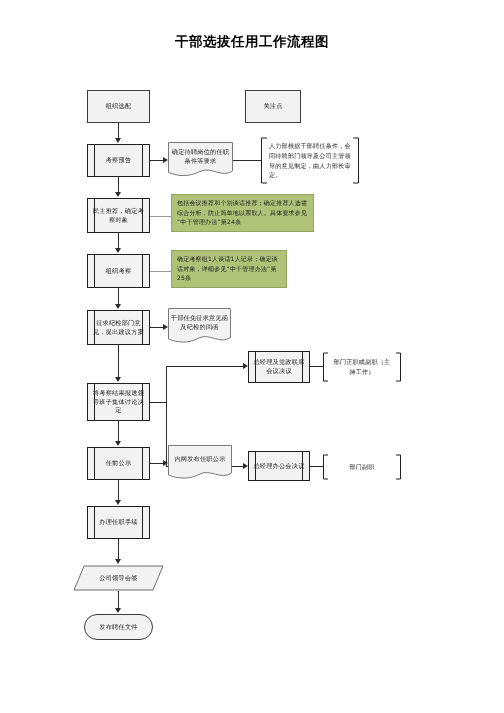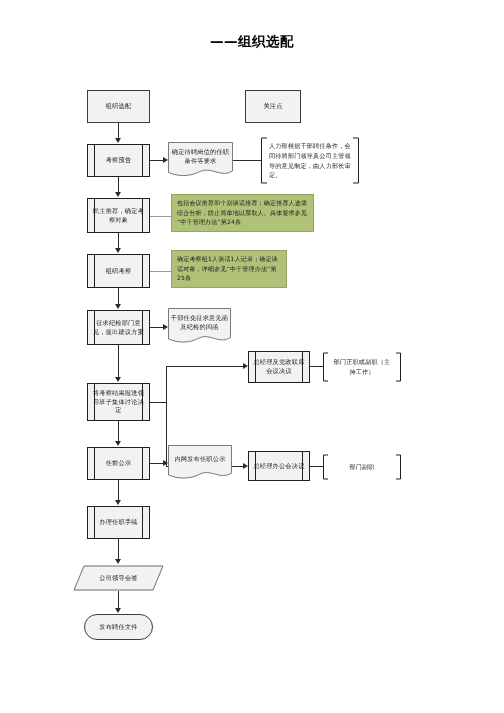--- a/index.html
+++ b/index.html
@@ -177,21 +177,21 @@
     border-bottom: 3.2px solid transparent;
     border-left: 5px solid #2b2b2b;
   }
 </style>
 </head>
 <body>
 
 <div id="canvas">
 
   <div class="title-block">
-    <div class="title-sub">——组织选配</div>
+    <div class="title-main">干部选拔任用工作流程图</div>
   </div>
 
   <div class="node rect" style="left:87px; top:90px; width:63px; height:33px;">
     <span class="txt">组织选配</span>
   </div>
 
   <div class="node rect" style="left:245px; top:90px; width:56px; height:33px;">
     <span class="txt">关注点</span>
   </div>
 

